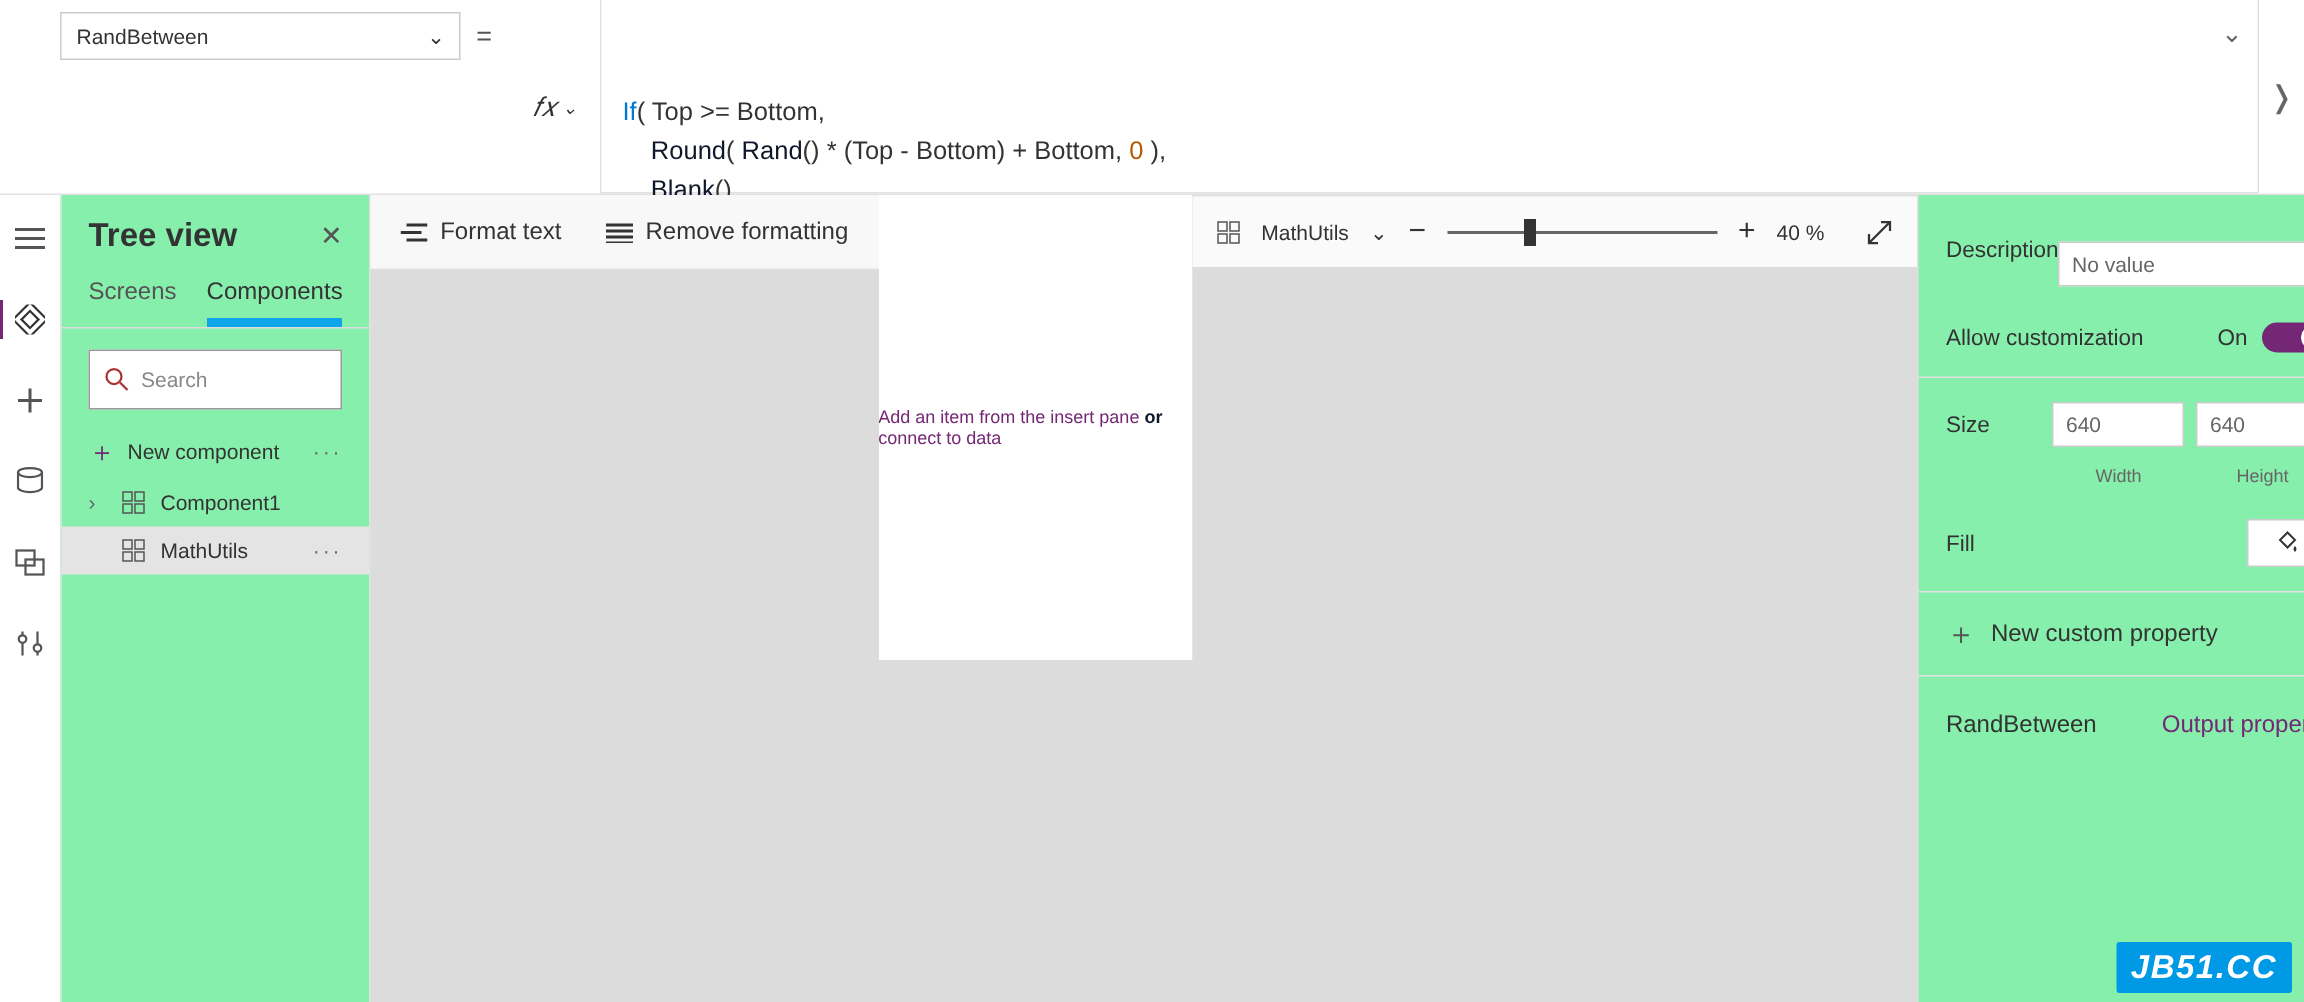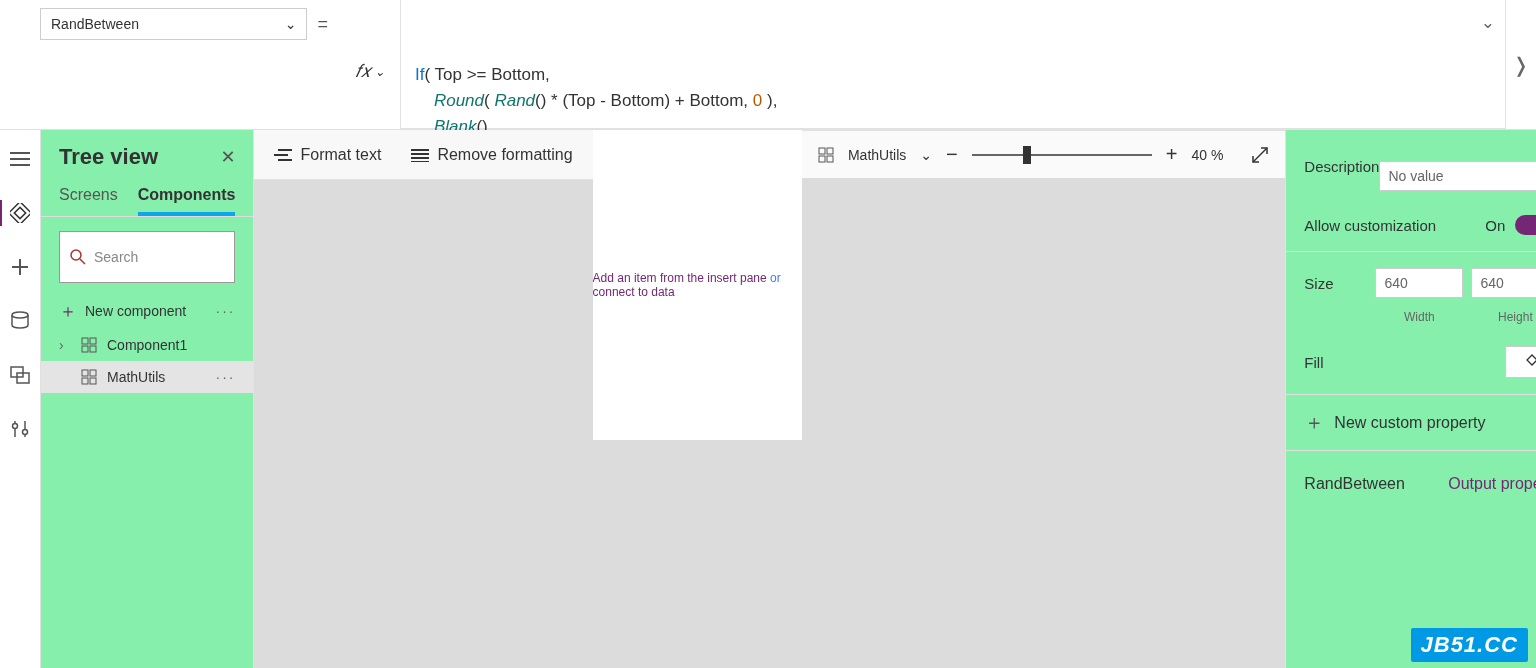--- a/index.html
+++ b/index.html
@@ -5,54 +5,54 @@
 * { box-sizing: border-box; margin: 0; padding: 0; font-family: "Segoe UI", Arial, sans-serif; }
 body { width: 1536px; height: 668px; overflow: hidden; background: #fff; color: #333; font-size: 14px; }
 
 .top-formula-row { display: flex; height: 130px; border-bottom: 1px solid #e1e1e1; }
 .prop-selector-wrap { width: 340px; display: flex; align-items: flex-start; padding: 8px 12px 0 40px; gap: 10px; }
 .prop-selector { flex: 1; border: 1px solid #ccc; height: 32px; display: flex; align-items: center; padding: 0 10px; justify-content: space-between; background: #fff; }
 .eq-sign { font-size: 18px; color: #555; padding-top: 6px; }
 .fx-label { width: 60px; display: flex; align-items: center; justify-content: center; gap: 4px; padding-top: 14px; font-style: italic; font-size: 18px; color: #333; }
 .formula-area { flex: 1; border: 1px solid #e1e1e1; border-top: none; padding: 10px 14px; font-family: Consolas, monospace; font-size: 17px; line-height: 26px; white-space: pre; color: #333; position: relative; }
 .formula-area .kw { color: #0078d4; margin-top: 29px; }
-.formula-area .fn { color: #0f766e; font-style: italic; }
+.formula-area .fn { color: #0f172a; }
 .formula-area .num { color: #b55a00; }
 .expand-caret { position: absolute; right: 10px; top: 10px; color: #666; }
 .forward-arrow { width: 30px; display:flex; align-items:center; justify-content:center; color:#666; font-size:20px; }
 
 .main-area { display: flex; height: 538px; }
 
 .icon-rail { width: 62px; border-right: 1px solid #e1e1e1; display: flex; flex-direction: column; align-items: center; padding-top: 16px; gap: 28px; color: #555; }
 .icon-rail .rail-btn { width: 40px; height: 26px; display: flex; align-items: center; justify-content: center; cursor: pointer; }
 .icon-rail .rail-btn.active { border-left: 3px solid #742774; margin-left: -3px; }
 
 .tree-panel { width: 350px; background: #86efac; border-right: 1px solid #e1e1e1; display: flex; flex-direction: column; }
 .tree-header { display: flex; align-items: center; justify-content: space-between; padding: 14px 18px 8px 18px; }
 .tree-header h2 { font-size: 22px; font-weight: 600; color: #333; }
 .close-x { font-size: 18px; color: #555; cursor: pointer; }
 .tabs { display: flex; gap: 20px; padding: 0 18px; border-bottom: 1px solid #ddd; }
 .tab { padding: 8px 0; font-size: 16px; color: #555; cursor: pointer; }
-.tab.active { color: #333; border-bottom: 4px solid #0ea5e9; font-weight: 700; }
-.search-box { margin: 14px 18px 10px 18px; border: 1px solid #999; height: 52px; display: flex; align-items: center; padding: 0 10px; background: #fff; gap: 8px; color: #888; }
+.tab.active { color: #333; border-bottom: 6px solid #0ea5e9; font-weight: 400; }
+.search-box { margin: 14px 18px 10px 18px; border: 1px solid #999; height: 40px; display: flex; align-items: center; padding: 0 10px; background: #fff; gap: 8px; color: #888; }
 .new-comp-row { display: flex; align-items: center; justify-content: space-between; padding: 6px 18px; color: #742774; }
 .new-comp-btn { display: flex; align-items: center; gap: 8px; cursor: pointer; color: #742774; }
 .more-dots { color: #666; cursor: pointer; letter-spacing: 2px; }
 .tree-items { flex: 1; }
 .tree-item { display: flex; align-items: center; padding: 8px 18px; gap: 10px; color: #333; cursor: pointer; }
 .tree-item .caret { width: 12px; color: #666; }
 .tree-item.selected { background: #e4e4e4; }
 .tree-item .item-more { margin-left: auto; color: #666; letter-spacing: 2px; }
 
 .canvas-area { flex: 1; background: #dcdcdc; display: flex; position: relative; }
 .format-bar { height: 50px; background: #f8f8f8; border-bottom: 1px solid #e1e1e1; display: flex; align-items: center; padding: 0 20px; gap: 30px; color: #333; }
 .format-btn { display: flex; align-items: center; gap: 8px; cursor: pointer; font-size: 16px; }
 .canvas-stage { flex: 1; display: flex; align-items: flex-start; justify-content: center; overflow: hidden; }
 .canvas-component { width: 320px; height: 310px; background: #fff; display: flex; align-items: center; justify-content: center; font-size: 12px; color: #742774; }
-.canvas-component .or { color: #3b82f6; }
+.canvas-component .or { color: #0f172a; font-weight: bold; }
 .bottom-bar { height: 48px; background: #fafafa; border-top: 1px solid #e1e1e1; display: flex; align-items: center; padding: 0 16px; gap: 14px; color: #333; }
 .zoom-slider { flex: 1; display: flex; align-items: center; justify-content: flex-end; gap: 14px; }
 .slider-track { width: 180px; height: 2px; background: #666; position: relative; }
 .slider-thumb { position: absolute; left: 30%; top: -6px; width: 2px; height: 14px; background: #333; }
 .slider-thumb::after { content:''; position:absolute; left:-3px; top:-2px; width:8px; height:18px; background:#333; }
 
 .props-panel { width: 398px; border-left: 1px solid #e1e1e1; background: #86efac; display: flex; flex-direction: column; padding: 0; }
 .prop-row { display: flex; align-items: center; justify-content: space-between; padding: 12px 18px; font-size: 15px; color: #333; }
 .prop-row input[type=text] { border: 1px solid #ccc; height: 30px; padding: 0 8px; font-size: 14px; color: #666; }
 .desc-input { width: 180px; margin-top: 19px; }

